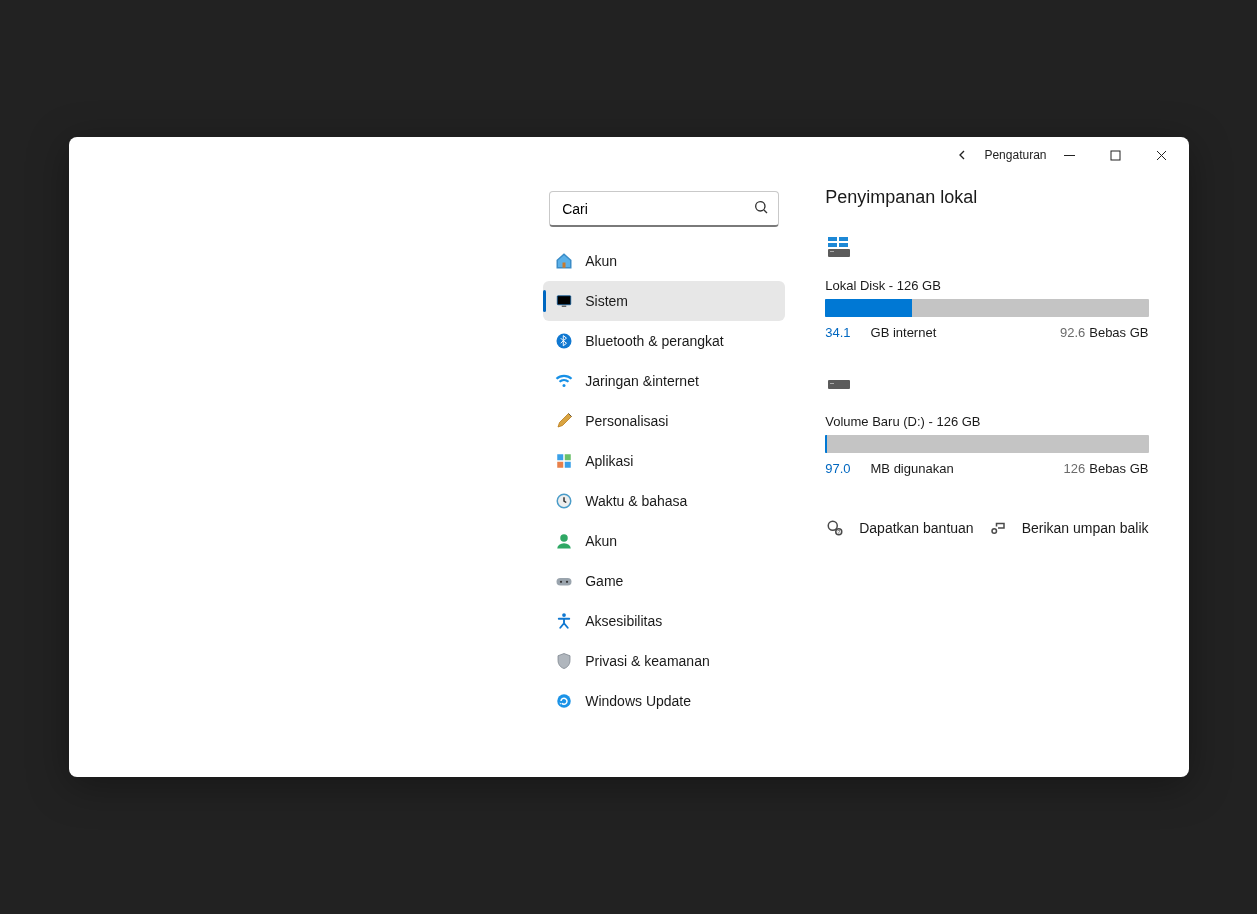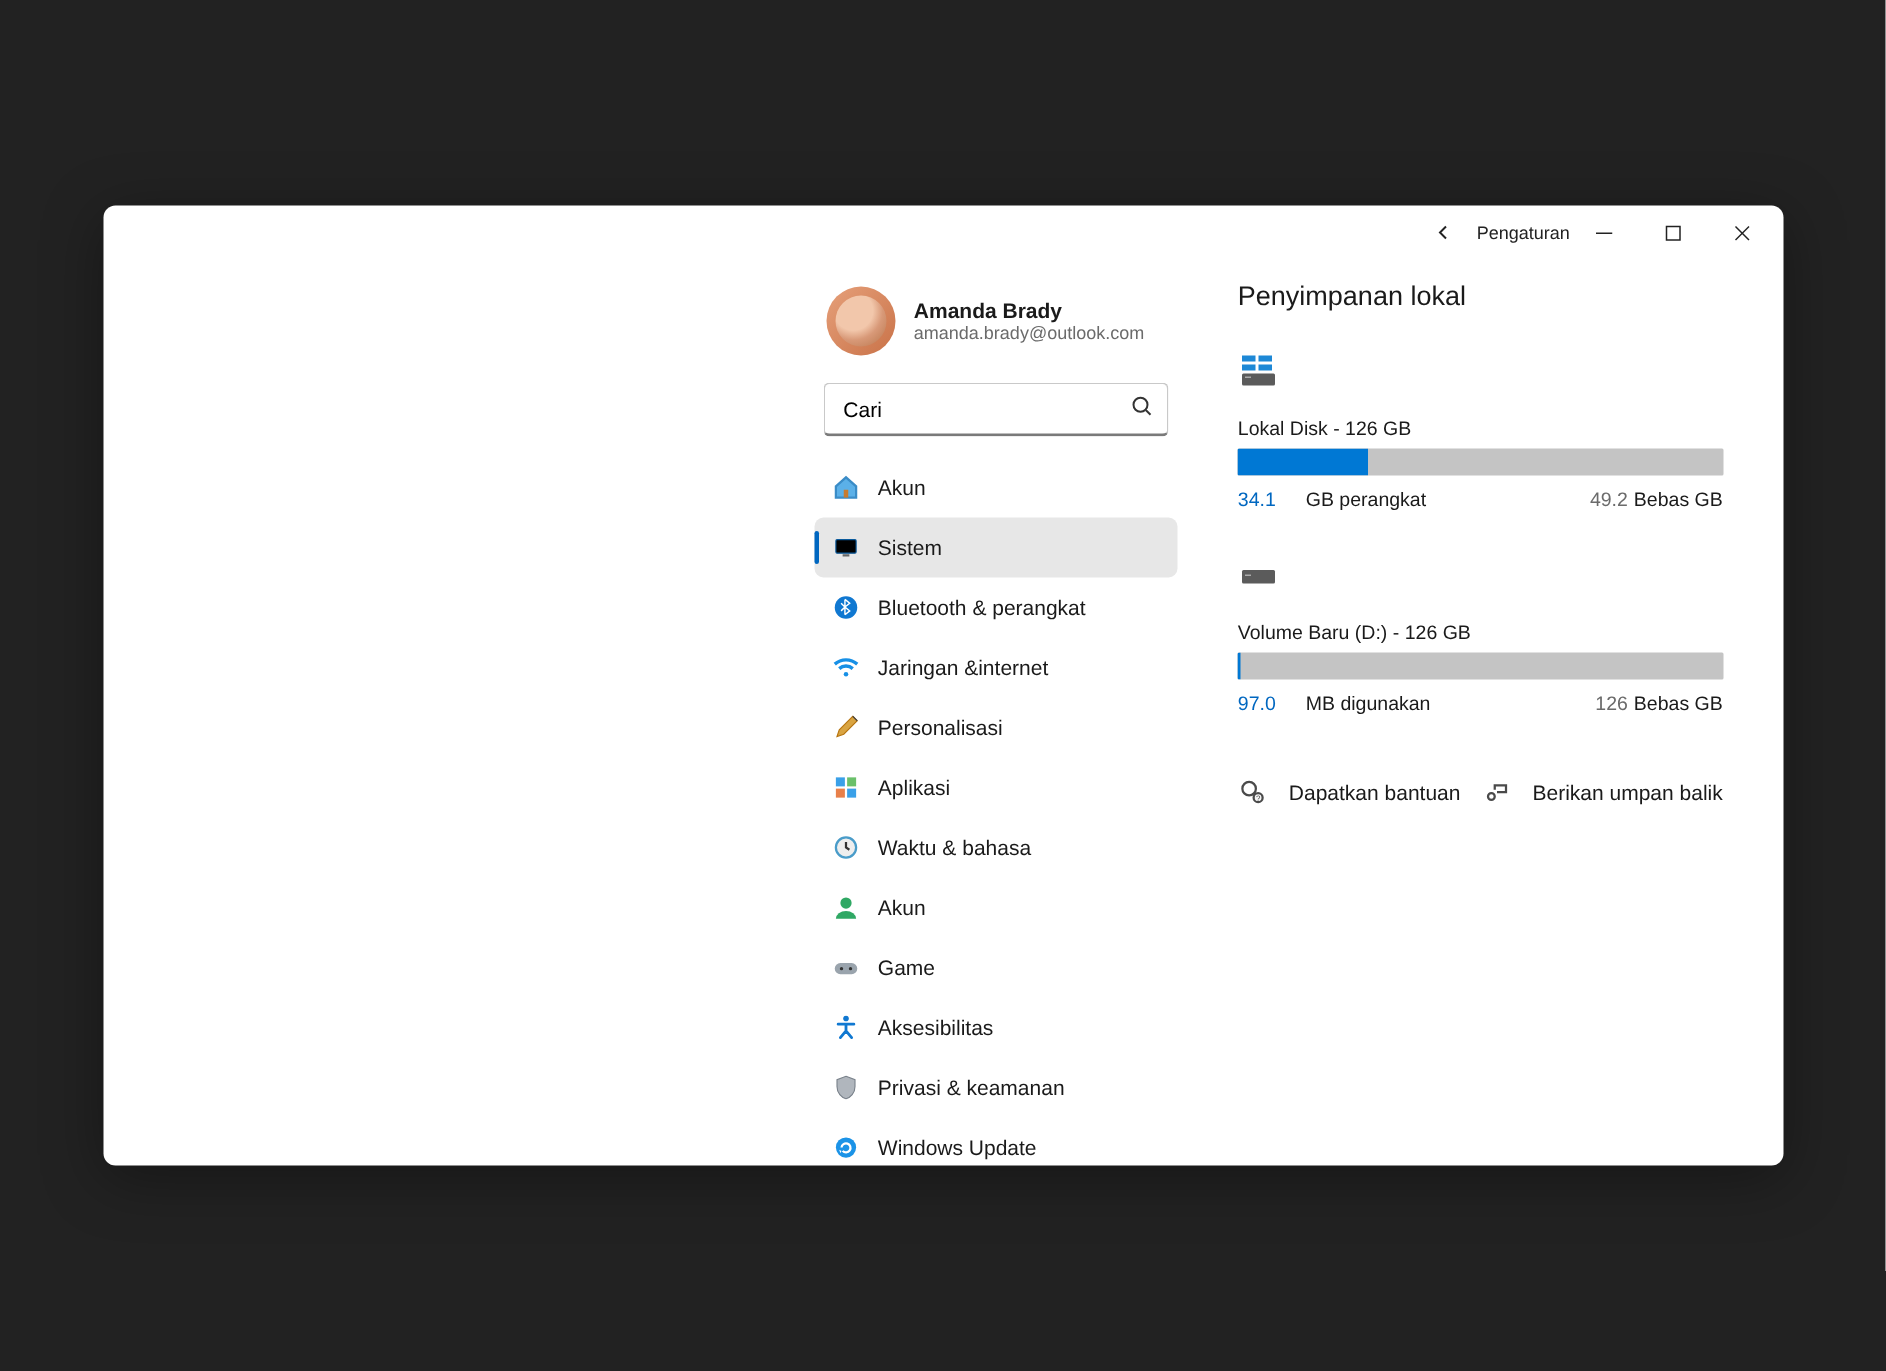--- a/index.html
+++ b/index.html
@@ -95,27 +95,20 @@
       <svg viewBox="0 0 11 11">
           <line x1="1" y1="1" x2="10" y2="10" stroke="#222" stroke-width="1"></line>
           <line x1="10" y1="1" x2="1" y2="10" stroke="#222" stroke-width="1"></line>
         </svg>
     </div>
   </div>
 
   <div class="body">
 
     <div class="sidebar">
-      <div class="profile">
-        <div class="avatar"></div>
-        <div>
-          <div class="name">Amanda Brady</div>
-          <div class="email">amanda.brady@outlook.com</div>
-        </div>
-      </div>
 
       <div class="search">
         <input type="text" value="Cari" style="">
         <span class="sicon">
           <svg width="16" height="16" viewBox="0 0 24 24" fill="none" stroke="currentColor" stroke-width="2">
               <circle cx="11" cy="11" r="7"></circle>
               <line x1="21" y1="21" x2="16.5" y2="16.5"></line>
             </svg>
         </span>
       </div>
@@ -252,22 +245,22 @@
                 <rect x="2" y="8" width="9" height="4" fill="#1d88d6"></rect>
                 <rect x="13" y="8" width="9" height="4" fill="#1d88d6"></rect>
               </svg>
             </div>
             <div class="dbody">
               <div class="dname">Lokal Disk - 126 GB</div>
               <div class="bar">
                 <div class="fill" style="width:27%"></div>
               </div>
               <div class="stats">
-                <span><span class="lnum">34.1</span><span class="txt">GB perangkat</span></span>
-                <span><span class="rnum">49.2</span><span class="txt">Bebas GB</span></span>
+                <span><span class="lnum">34.1</span><span class="txt">GB internet</span></span>
+                <span><span class="rnum">92.6</span><span class="txt">Bebas GB</span></span>
               </div>
             </div>
           </div>
           <div class="drive">
             <div class="dicon">
               <svg width="26" height="26" viewBox="0 0 26 26">
                 <rect x="2" y="9" width="22" height="9" rx="1" fill="#5b5b5b"></rect>
                 <rect x="4" y="12" width="4" height="1" fill="#aaa"></rect>
               </svg>
             </div>

